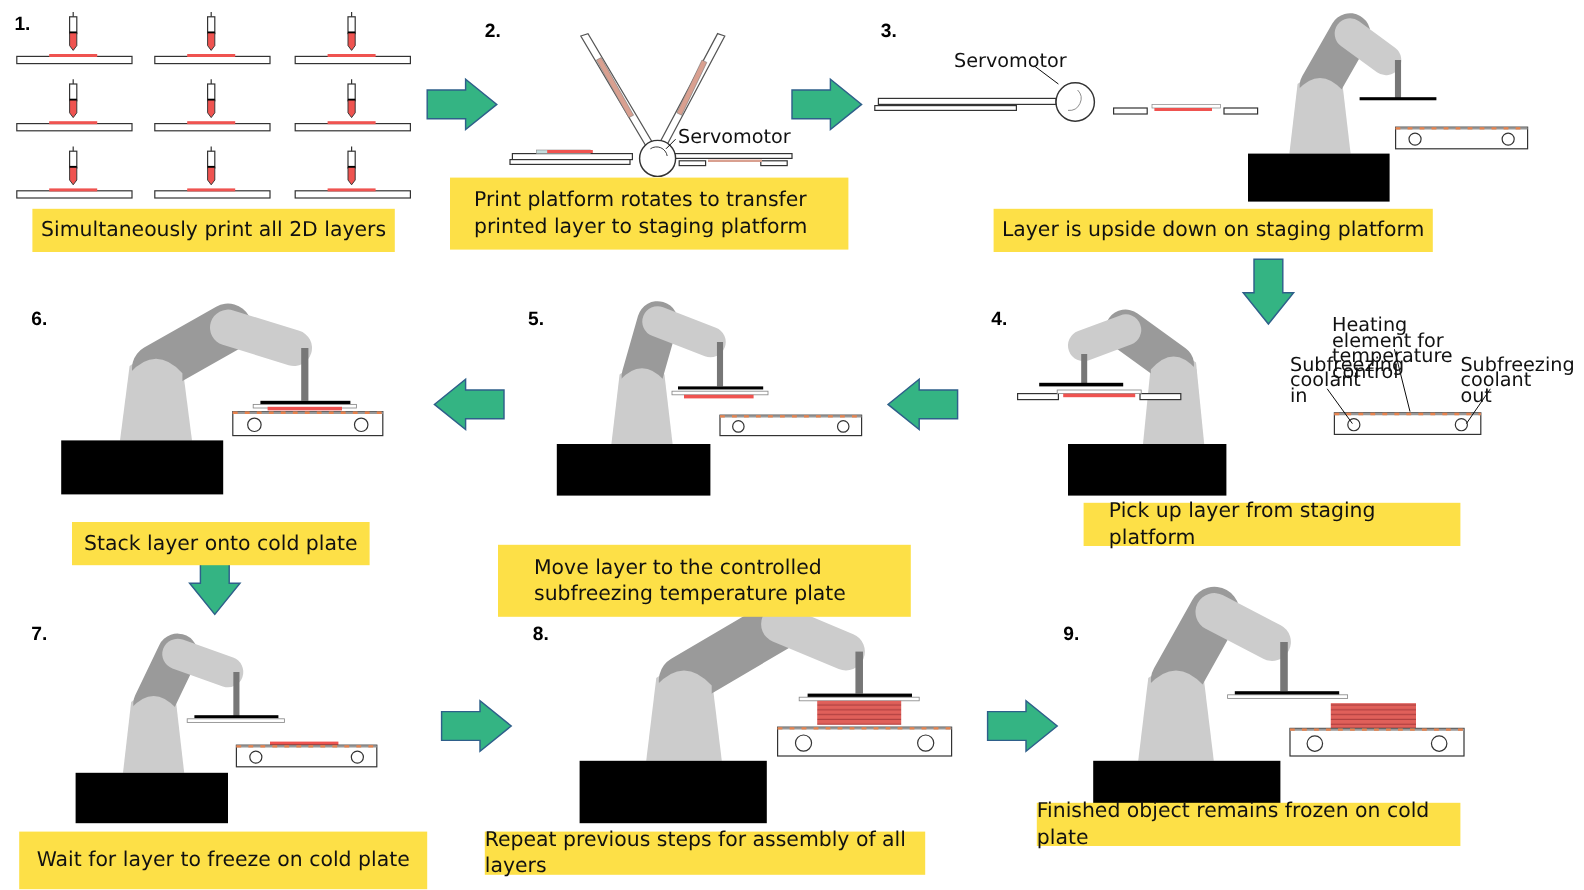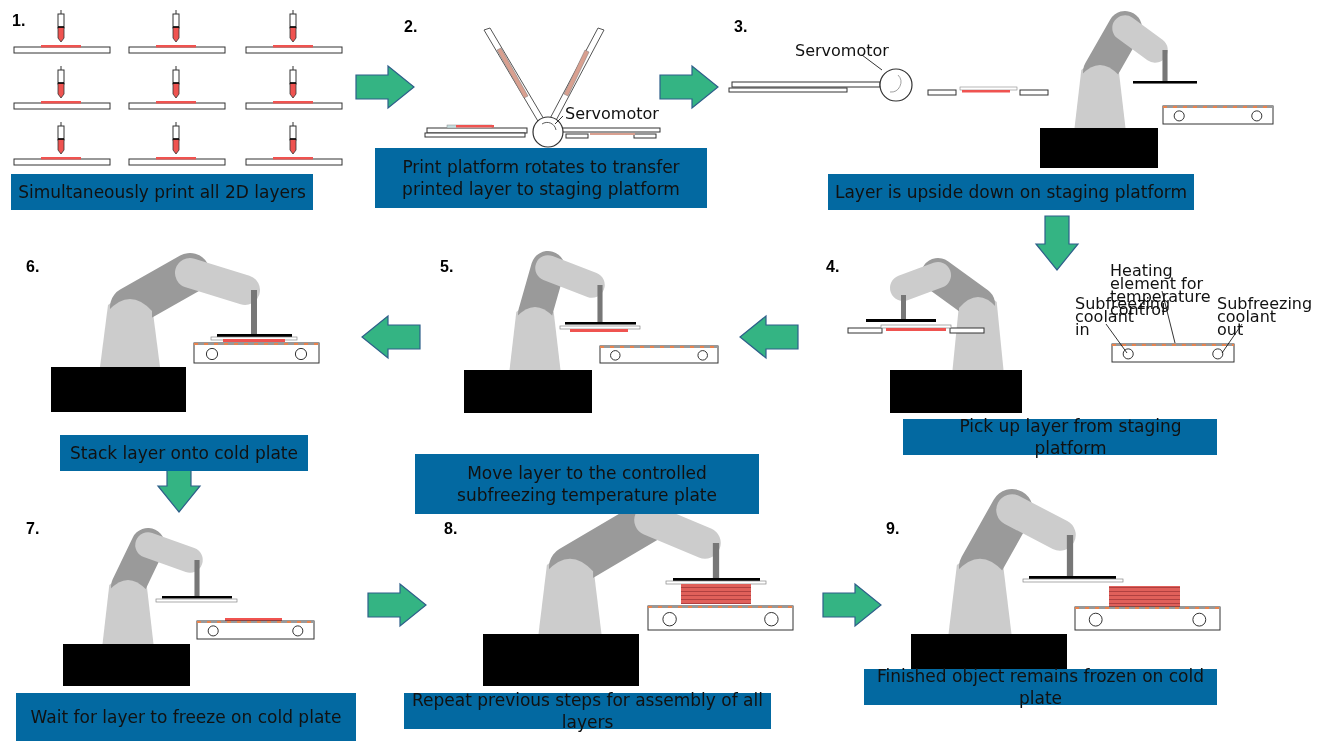--- a/index.html
+++ b/index.html
@@ -1,18 +1,18 @@
 <!DOCTYPE html>
 <html><head>
 <meta charset="utf-8">
 <style>
   html,body{margin:0;padding:0;background:#ffffff;}
   body{width:1320px;height:742px;position:relative;overflow:hidden;font-family:"Liberation Sans",sans-serif;}
   #diagram{position:absolute;left:0;top:0;}
-  .caption{position:absolute;background:#0369a1;color:#111;font-family:"DejaVu Sans",sans-serif;font-size:17px;text-align:center;display:flex;align-items:center;justify-content:center;line-height:22px;box-sizing:border-box;}
+  .caption{position:absolute;background:#fde047;color:#111;font-family:"DejaVu Sans",sans-serif;font-size:17px;text-align:left;display:flex;align-items:center;justify-content:center;line-height:22px;box-sizing:border-box;}
   .step-num{position:absolute;font-family:"Liberation Sans",sans-serif;font-weight:bold;font-size:16px;color:#000;}
   .label{position:absolute;font-family:"DejaVu Sans",sans-serif;font-size:16px;color:#111;line-height:13px;}
 </style>
 </head>
 <body>
 
 <svg id="diagram" width="1320" height="742" viewBox="0 0 1320 742" xmlns="http://www.w3.org/2000/svg">
   <defs>
     <pattern id="stackpat" width="6" height="4" patternUnits="userSpaceOnUse">
       <rect width="6" height="4" fill="#e0605a"></rect>
@@ -273,21 +273,21 @@
 <div class="step-num" style="left:12px;top:12px;">1.</div>
 <div class="step-num" style="left:404px;top:18px;">2.</div>
 <div class="step-num" style="left:734px;top:18px;">3.</div>
 <div class="step-num" style="left:826px;top:258px;">4.</div>
 <div class="step-num" style="left:440px;top:258px;">5.</div>
 <div class="step-num" style="left:26px;top:258px;">6.</div>
 <div class="step-num" style="left:26px;top:520px;">7.</div>
 <div class="step-num" style="left:444px;top:520px;">8.</div>
 <div class="step-num" style="left:886px;top:520px;">9.</div>
 
-<div class="caption" style="left:11px;top:174px;width:302px;height:36px;">Simultaneously print all 2D layers</div>
+<div class="caption" style="left:27px;top:174px;width:302px;height:36px;">Simultaneously print all 2D layers</div>
 <div class="caption" style="left:375px;top:148px;width:332px;height:60px;padding:0 20px;">Print platform rotates to transfer printed layer to staging platform</div>
 <div class="caption" style="left:828px;top:174px;width:366px;height:36px;">Layer is upside down on staging platform</div>
 <div class="caption" style="left:903px;top:419px;width:314px;height:36px;padding-left:21px;">Pick up layer from staging platform</div>
 <div class="caption" style="left:415px;top:418px;width:344px;height:60px;padding:0 30px;margin-top:36px;">Move layer to the controlled subfreezing temperature plate</div>
 <div class="caption" style="left:60px;top:421px;width:248px;height:36px;margin-top:14px;">Stack layer onto cold plate</div>
 <div class="caption" style="left:16px;top:693px;width:340px;height:48px;">Wait for layer to freeze on cold plate</div>
 <div class="caption" style="left:404px;top:693px;width:367px;height:36px;">Repeat previous steps for assembly of all layers</div>
 <div class="caption" style="left:864px;top:669px;width:353px;height:36px;">Finished object remains frozen on cold plate</div>
 
 <div class="label" style="left:565px;top:107px;">Servomotor</div>

